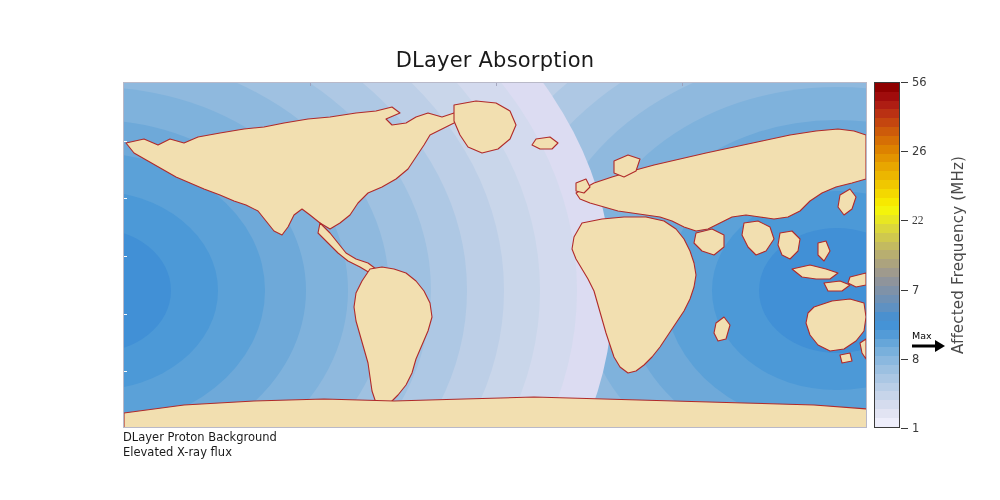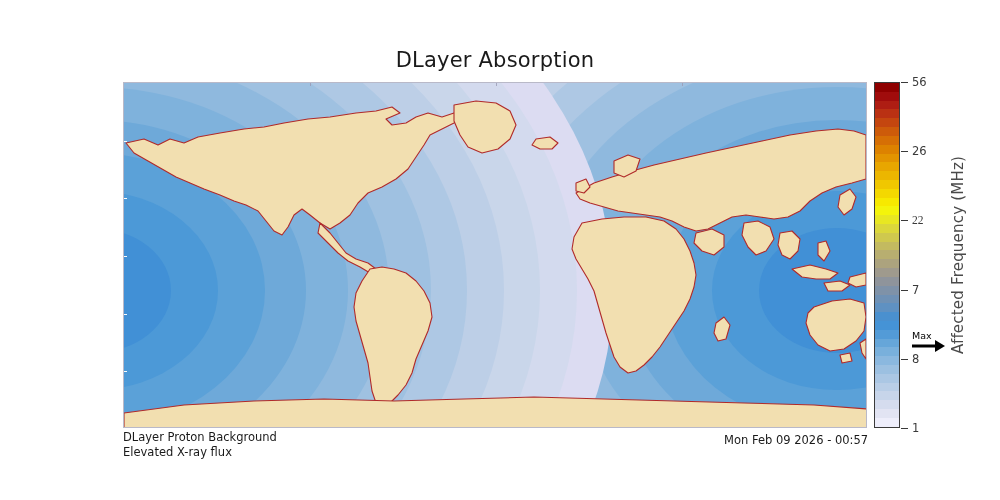--- a/index.html
+++ b/index.html
@@ -278,15 +278,14 @@
   <div id="max-marker">
     <span class="max-text">Max</span>
     <svg width="34" height="22" viewBox="0 0 34 22">
       <line x1="1" y1="15" x2="25" y2="15" stroke="#000" stroke-width="3"></line>
       <polygon points="24,9 34,15 24,21" fill="#000"></polygon>
     </svg>
   </div>
 
   <div class="note" id="note-proton">DLayer Proton Background</div>
   <div class="note" id="note-xray">Elevated X-ray flux</div>
-  <div id="timestamp">Mon Feb 09 2026 - 00:57</div>
 
 </div>
 
 </body></html>

